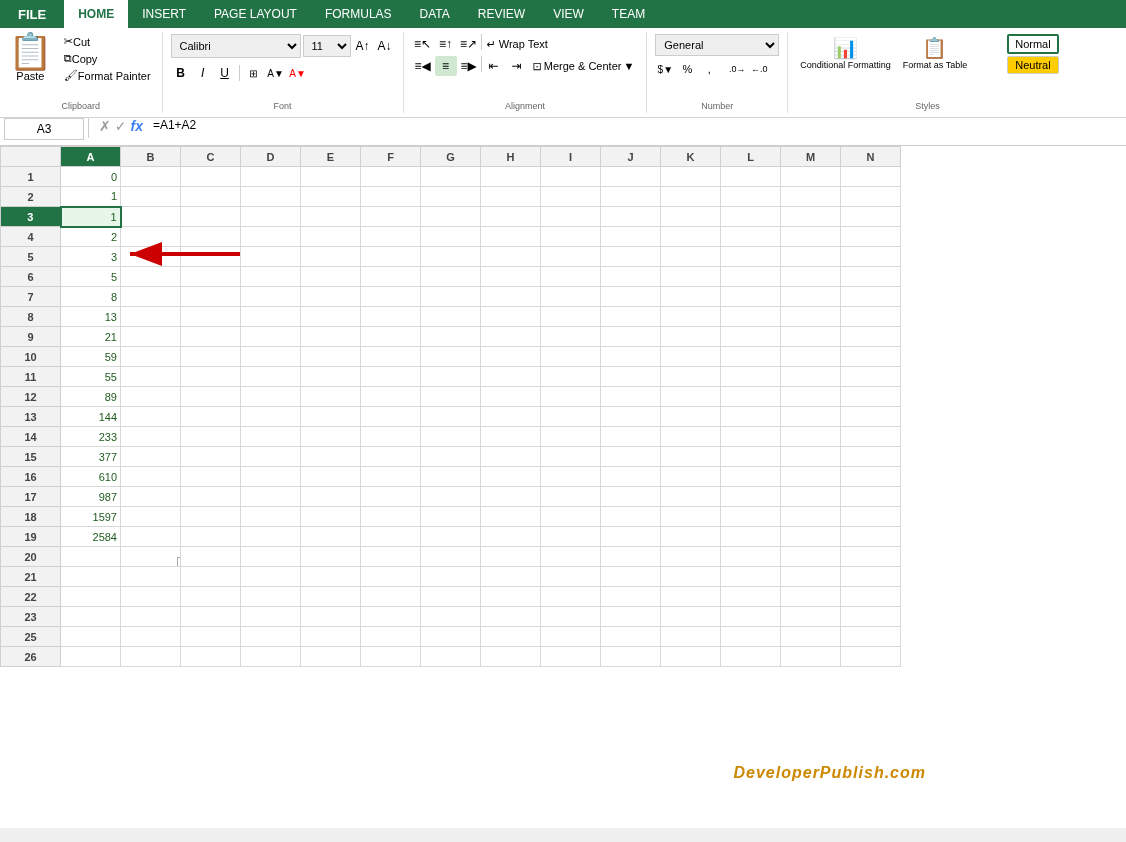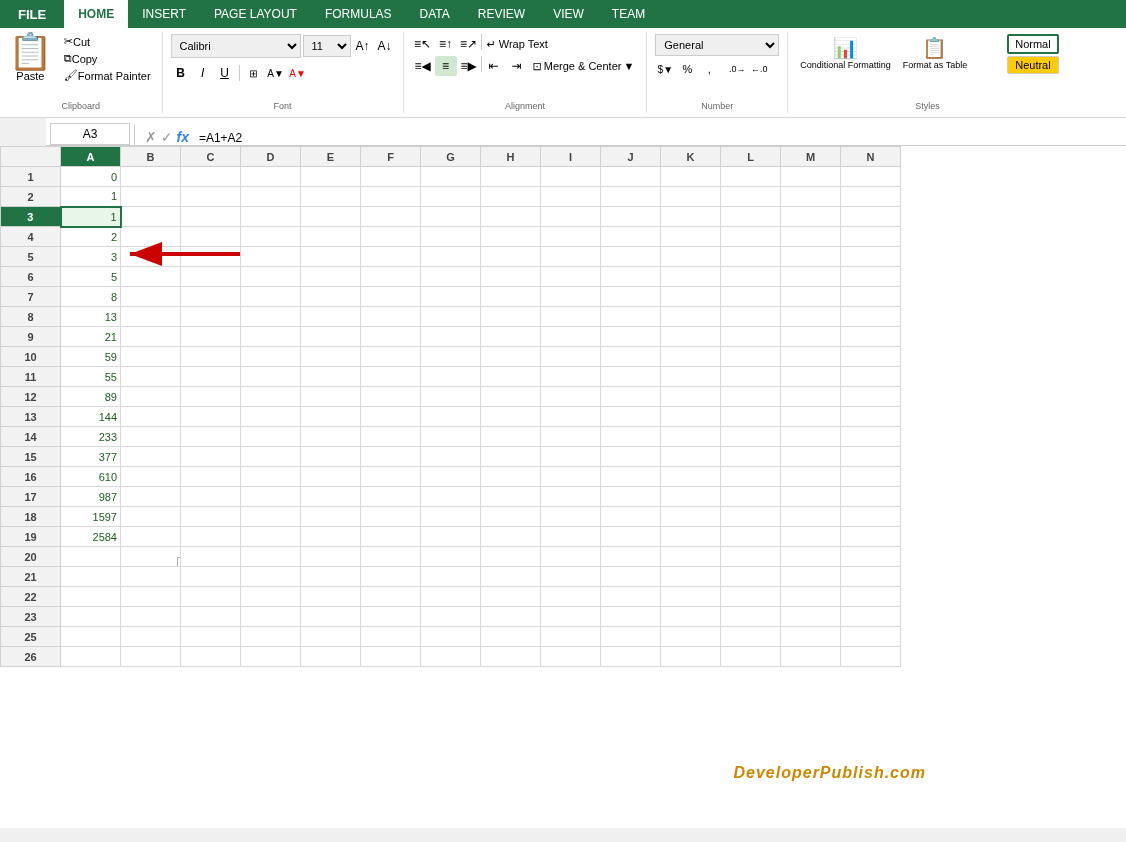--- a/index.html
+++ b/index.html
@@ -155,26 +155,25 @@
     
     .merge-btn {
       display: flex; align-items: center; gap: 2px;
       padding: 1px 4px; cursor: pointer; border-radius: 2px;
       font-size: 11px; border: none; background: none;
     }
 
     
     .formula-bar {
       display: flex;
-      align-items: flex-end;
+      align-items: flex-start;
       background: white;
       border-bottom: 1px solid #ccc;
       height: 28px;
       padding: 0 4px;
-      margin-left: 46px;
     }
     .name-box {
       width: 80px;
       border: 1px solid #ccc;
       padding: 2px 4px;
       font-size: 12px;
       height: 22px;
       text-align: center;
     }
     .formula-divider { width: 1px; height: 20px; background: #ccc; margin: 0 4px; }

